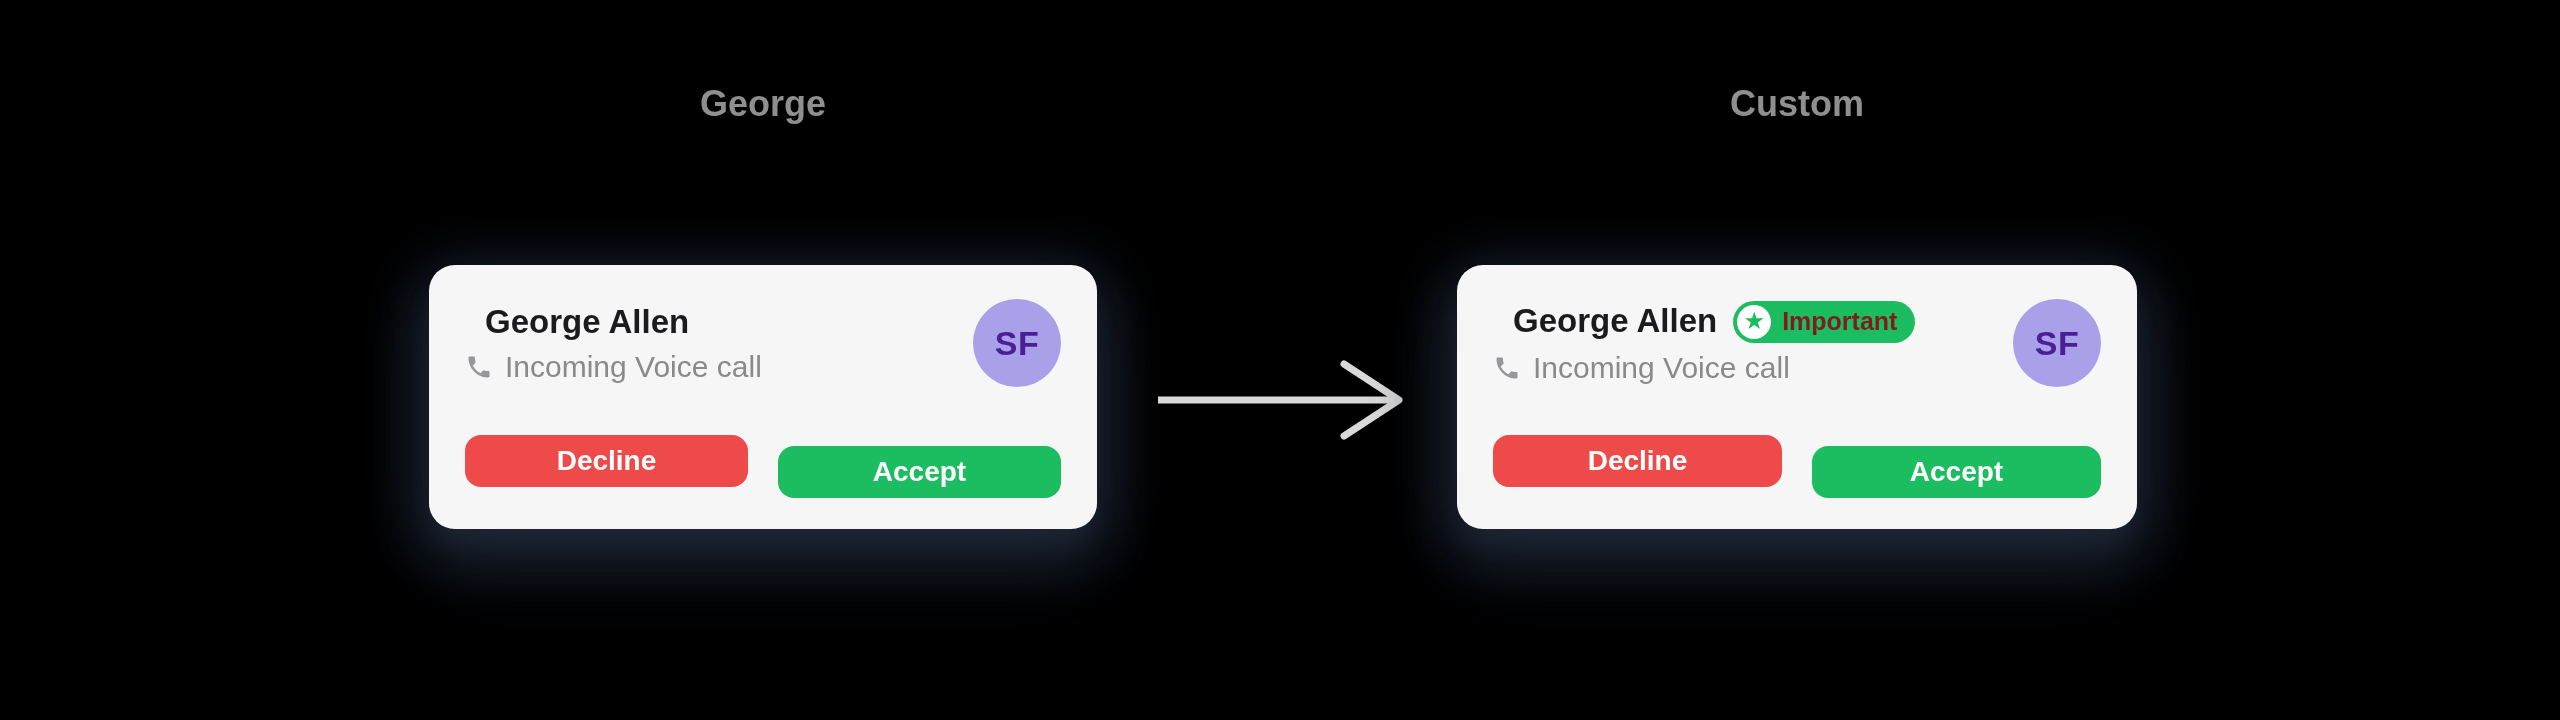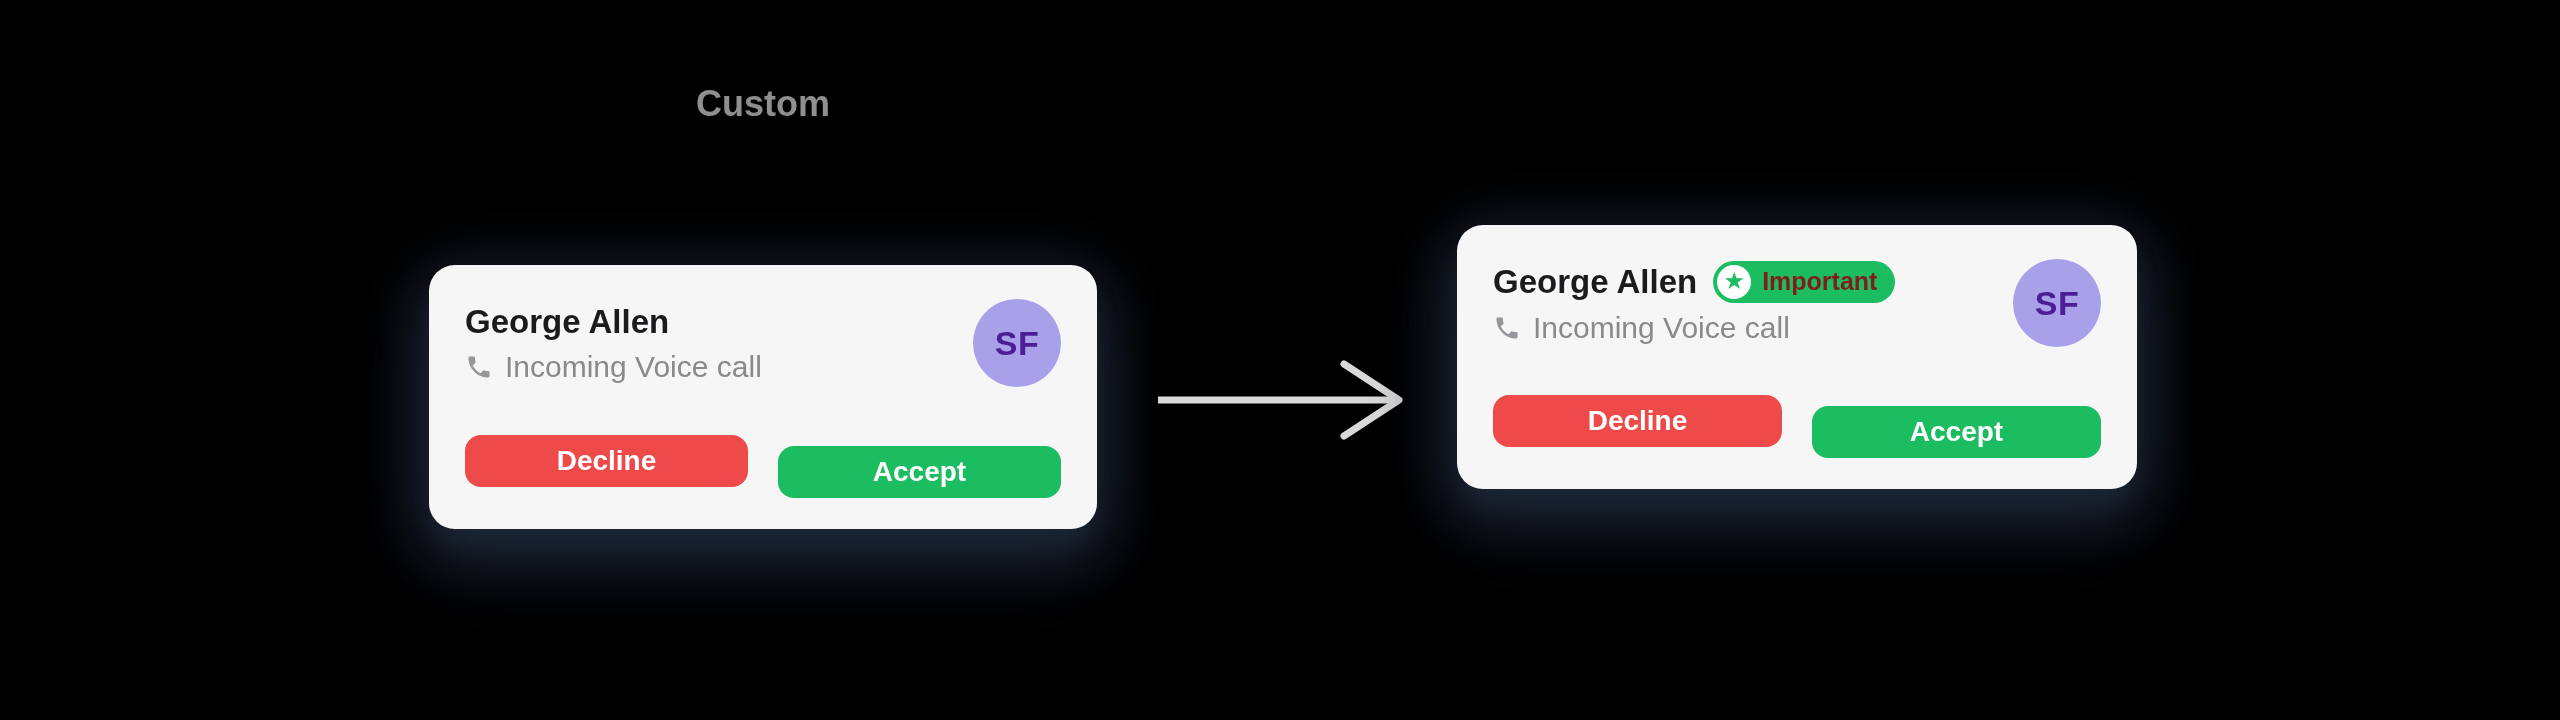--- a/index.html
+++ b/index.html
@@ -53,22 +53,22 @@
       0 34px 70px 6px rgba(24,31,46,0.9);
   }
   .card-head{
     display:flex;
     align-items:center;
     justify-content:space-between;
   }
   .head-text{min-width:0;}
   .name-row{
     display:flex;
-    align-items:center;
     gap:16px;
+    margin-left:20px;
   }
   .caller-name{
     font-size:33px;
     font-weight:700;
     color:var(--text-primary);
     line-height:40px;
     white-space:nowrap;
   }
   .badge{
     display:inline-flex;
@@ -155,21 +155,21 @@
     left:1156px;
     top:352px;
   }
 </style>
 </head>
 <body>
 
 <div class="stage">
 
   <section class="panel left">
-    <h2 class="panel-title">Custom</h2>
+    <h2 class="panel-title">George</h2>
 
     <div class="card">
       <div class="card-head">
         <div class="head-text">
           <div class="name-row">
             <span class="caller-name">George Allen</span>
           </div>
           <div class="subtitle-row">
             <svg class="phone-icon" width="28" height="28" viewBox="0 0 24 24">
               <path fill="#97979b" d="M6.62 10.79c1.44 2.83 3.76 5.14 6.59 6.59l2.2-2.2c.27-.27.67-.36 1.02-.24 1.12.37 2.33.57 3.57.57.55 0 1 .45 1 1V20c0 .55-.45 1-1 1-9.39 0-17-7.61-17-17 0-.55.45-1 1-1h3.5c.55 0 1 .45 1 1 0 1.25.2 2.45.57 3.57.11.35.03.74-.25 1.02l-2.2 2.2z"></path>
@@ -185,20 +185,21 @@
       </div>
     </div>
   </section>
 
   <svg class="arrow" width="250" height="96" viewBox="0 0 250 96">
     <line x1="2" y1="48" x2="240" y2="48" stroke="#d9d9d9" stroke-width="7"></line>
     <polyline points="188,12 243,48 188,84" fill="none" stroke="#d9d9d9" stroke-width="7" stroke-linecap="round" stroke-linejoin="round"></polyline>
   </svg>
 
   <section class="panel right">
+    <h2 class="panel-title">Custom</h2>
 
     <div class="card">
       <div class="card-head">
         <div class="head-text">
           <div class="name-row">
             <span class="caller-name">George Allen</span>
             <span class="badge">
               <span class="badge-circle">
                 <span class="badge-star">★</span>
               </span>

